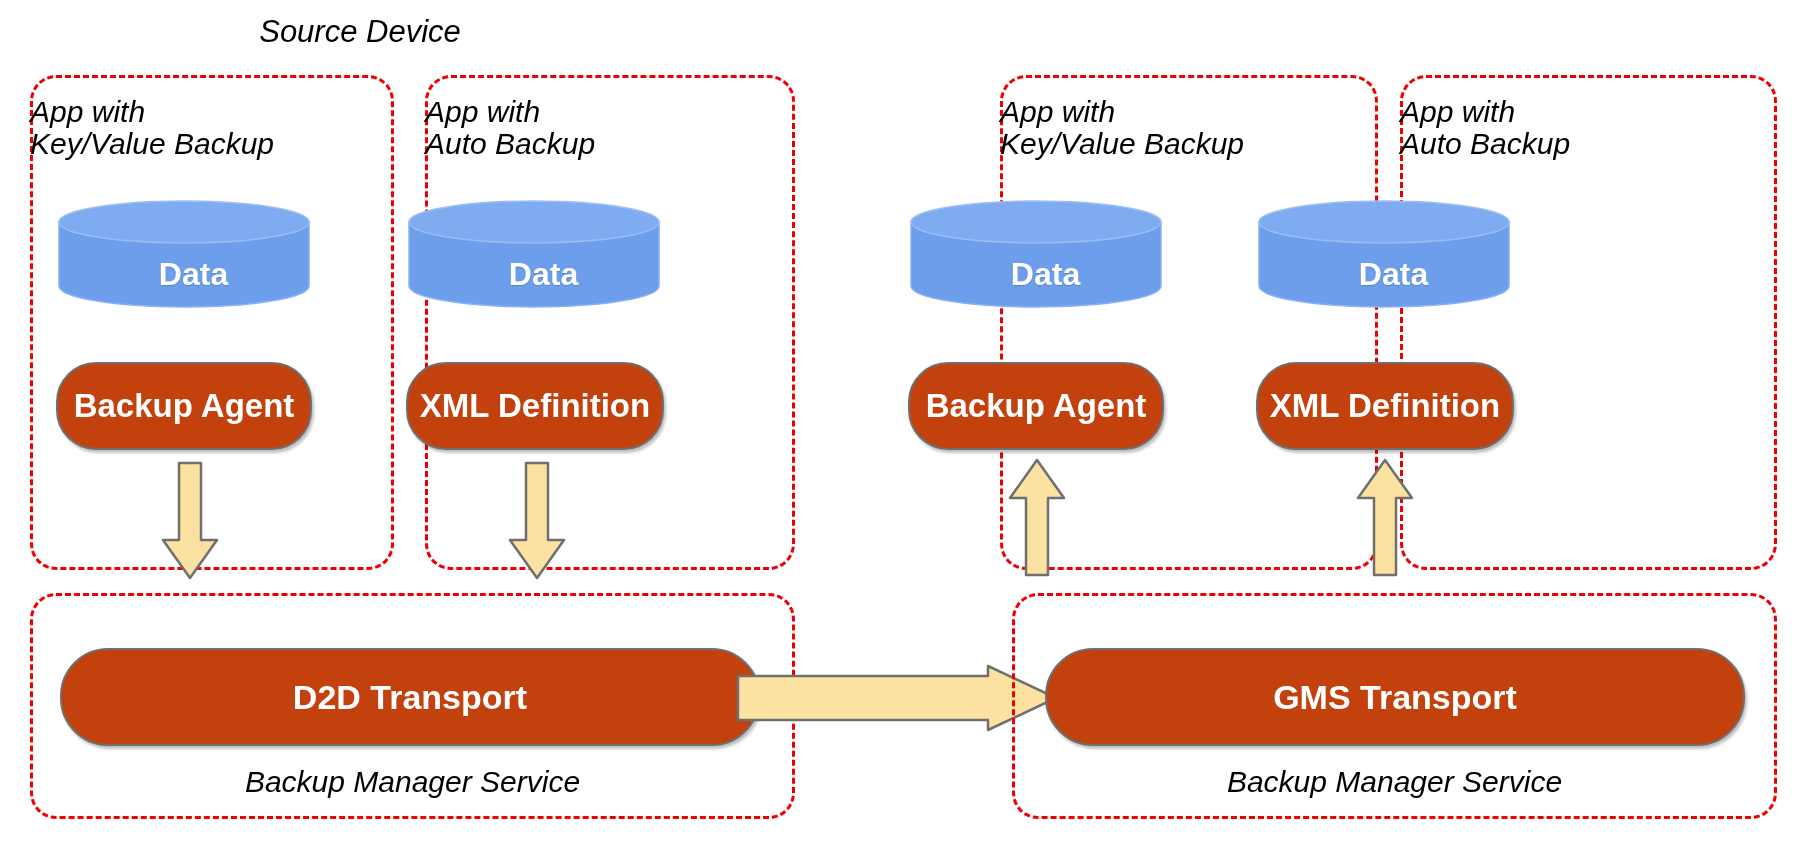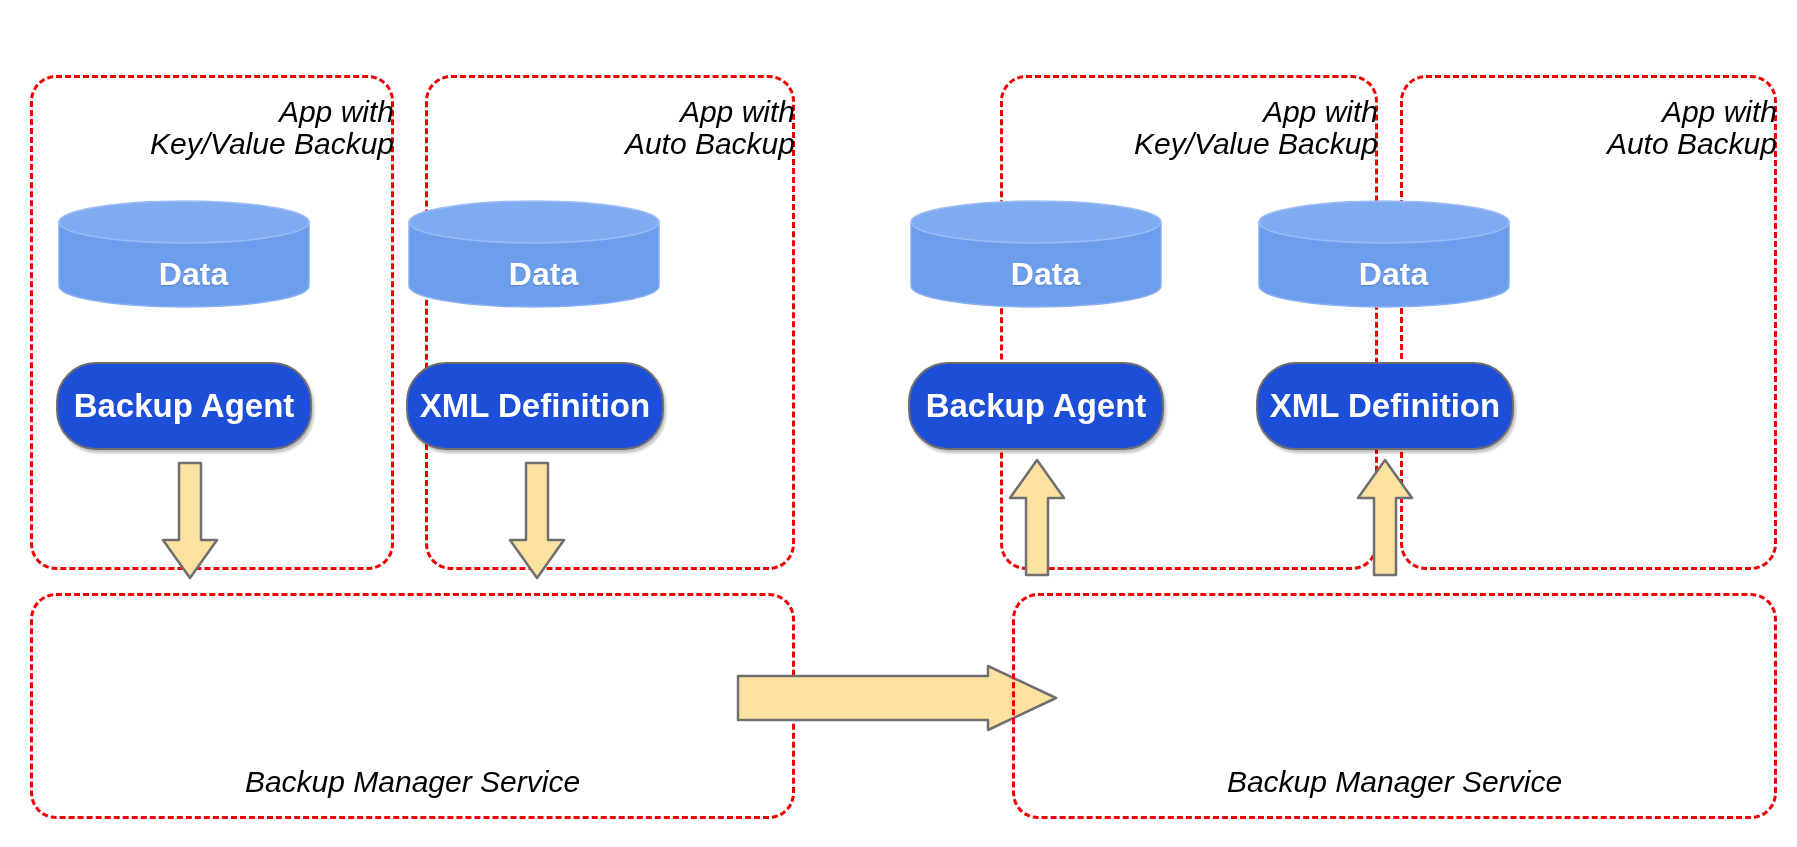--- a/index.html
+++ b/index.html
@@ -9,53 +9,54 @@
   .device-title{
     position:absolute;text-align:center;font-style:italic;font-size:31px;
     color:#000;font-family:"Liberation Sans",sans-serif;white-space:nowrap;
   }
 
   .dash-box{
     position:absolute;border:3px dashed #ee0000;border-radius:26px;box-sizing:border-box;background:transparent;
   }
 
   .app-label{
-    position:absolute;text-align:right;font-style:italic;font-size:30px;line-height:1.08;
+    position:absolute;text-align:left;font-style:italic;font-size:30px;line-height:1.08;
     color:#000;left:0;right:0;
   }
 
   .bms-label{
     position:absolute;text-align:center;font-style:italic;font-size:30px;color:#000;left:0;right:0;
   }
 
   
   .cyl{position:absolute;}
   .cyl svg{display:block;}
   .cyl-text{
     position:absolute;left:0;right:0;text-align:center;color:#ffffff;
     font-weight:bold;font-size:32px;text-shadow:0 1px 1px rgba(0,0,0,.18);padding-left:19px;
   }
 
   
   .pill{
-    position:absolute;background:#1d4ed8;border:2px solid #6f6f6f;border-radius:40px;
+    position:absolute;background:#c2410c;border:2px solid #6f6f6f;border-radius:40px;
     box-sizing:border-box;display:flex;align-items:center;justify-content:center;
     color:#ffffff;font-weight:bold;font-size:33px;
     box-shadow:2px 3px 3px rgba(0,0,0,.25);
   }
   .pill.wide{border-radius:48px;font-size:34px;}
 
   .arrow{position:absolute;}
   .arrow svg{display:block;overflow:visible;}
 </style>
 </head>
 <body>
 
 <div id="canvas">
 
+  <div class="device-title" style="left:160px;top:14px;width:400px;">Source Device</div>
 
   <div class="dash-box" style="left:30px;top:75px;width:364px;height:495px;"></div>
   <div class="app-label" style="top:96px;left:30px;width:364px;">
     <div>App with</div>
     <div>Key/Value Backup</div>
   </div>
 
   <div class="cyl" style="left:58px;top:200px;width:252px;height:108px;">
     <svg width="252" height="108" viewBox="0 0 252 108">
       <path d="M1,22 L1,86 A125,21 0 0 0 251,86 L251,22 Z" fill="#6d9eeb" stroke="#8ab0f2" stroke-width="1.5"></path>
@@ -89,20 +90,21 @@
   <div class="pill" style="left:406px;top:362px;width:258px;height:88px;">XML Definition</div>
 
   <div class="arrow" style="left:508px;top:462px;width:58px;height:118px;">
     <svg width="58" height="118" viewBox="0 0 58 118">
       <path d="M18,1 L40,1 L40,78 L56,78 L29,116 L2,78 L18,78 Z" fill="#fce2a0" stroke="#6f6f6f" stroke-width="2.5" stroke-linejoin="round"></path>
     </svg>
   </div>
 
   <div class="dash-box" style="left:30px;top:593px;width:765px;height:226px;"></div>
 
+  <div class="pill wide" style="left:60px;top:648px;width:700px;height:98px;">D2D Transport</div>
 
   <div class="bms-label" style="top:765px;left:30px;width:765px;">Backup Manager Service</div>
 
   <div class="arrow" style="left:736px;top:664px;width:322px;height:68px;">
     <svg width="322" height="68" viewBox="0 0 322 68">
       <path d="M2,12 L252,12 L252,2 L320,34 L252,66 L252,56 L2,56 Z" fill="#fce2a0" stroke="#6f6f6f" stroke-width="2.5" stroke-linejoin="round"></path>
     </svg>
   </div>
 
   <div class="dash-box" style="left:1000px;top:75px;width:378px;height:495px;"></div>
@@ -144,16 +146,17 @@
   <div class="pill" style="left:1256px;top:362px;width:258px;height:88px;">XML Definition</div>
 
   <div class="arrow" style="left:1356px;top:458px;width:58px;height:118px;">
     <svg width="58" height="118" viewBox="0 0 58 118">
       <path d="M29,2 L56,40 L40,40 L40,117 L18,117 L18,40 L2,40 Z" fill="#fce2a0" stroke="#6f6f6f" stroke-width="2.5" stroke-linejoin="round"></path>
     </svg>
   </div>
 
   <div class="dash-box" style="left:1012px;top:593px;width:765px;height:226px;"></div>
 
+  <div class="pill wide" style="left:1045px;top:648px;width:700px;height:98px;">GMS Transport</div>
 
   <div class="bms-label" style="top:765px;left:1012px;width:765px;">Backup Manager Service</div>
 
 </div>
 
 </body></html>

